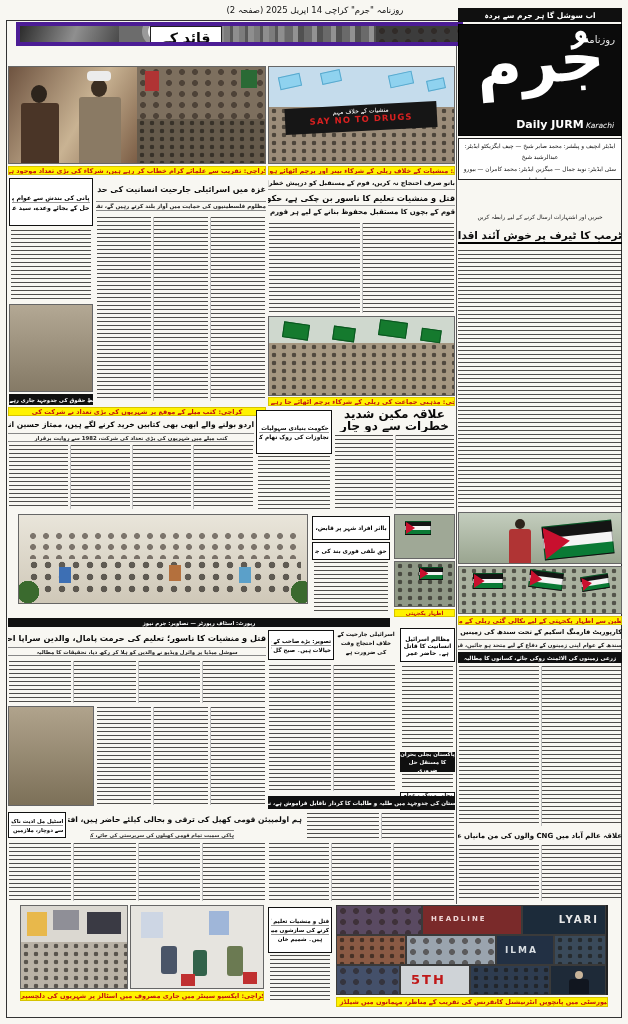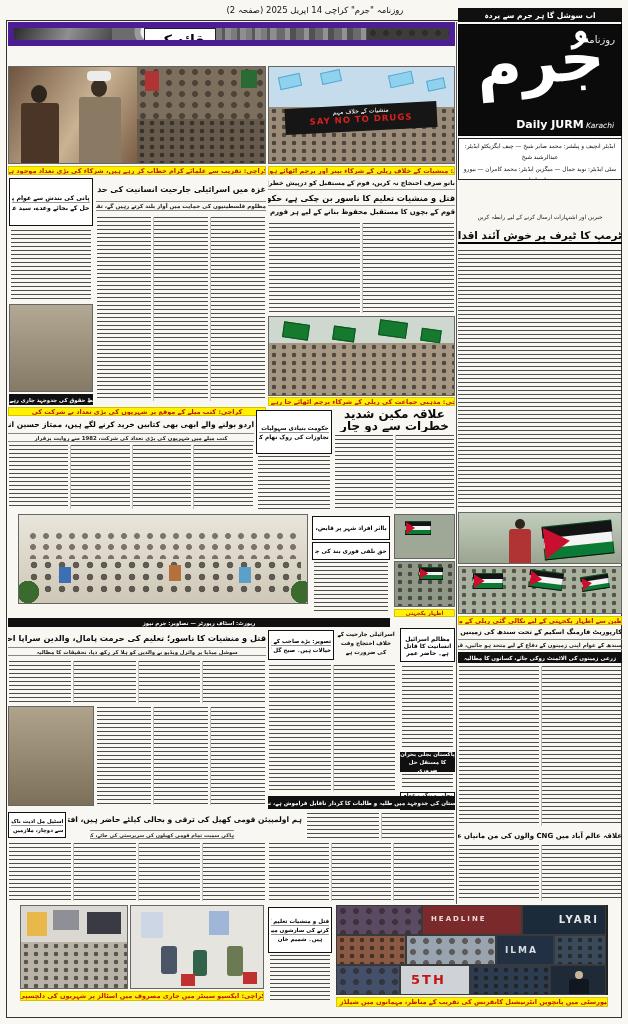--- a/index.html
+++ b/index.html
@@ -49,21 +49,21 @@
 </head>
 <body>
 
 <div class="page">
 
   <div class="frame" style="left:6px;top:20px;width:616px;height:998px"></div>
   <div class="vline" style="left:456px;top:22px;height:882px"></div>
 
   <div class="abs rtl ctr" style="left:120px;top:5px;width:390px;height:14px;font-size:8.5px;color:#111">روزنامہ "جرم" کراچی 14 اپریل 2025 (صفحہ 2)</div>
 
-  <div class="abs" style="left:8px;top:22px;width:447px;height:24px;border:6px solid #4c1d95">
+  <div class="abs" style="left:16px;top:22px;width:447px;height:24px;border:4px solid #4c1d95">
     <div style="display:flex;height:100%">
       <div class="seg" style="flex:1.2;background:linear-gradient(110deg,#2c2c2c,#8f8f8f 55%,#4a4a4a)"></div>
       <div class="seg" style="flex:.9;background:radial-gradient(circle at 50% 35%,#f0f0f0 0 8px,#9a9a9a 9px 14px,#6c6c6c 15px)"></div>
       <div class="seg" style="flex:1.1;background:repeating-linear-gradient(90deg,#7c7c7c 0 6px,#585858 6px 9px,#8e8e8e 9px 15px)"></div>
       <div class="seg" style="flex:1.1;background:repeating-linear-gradient(90deg,#6a6a6a 0 8px,#929292 8px 13px,#515151 13px 19px)"></div>
       <div class="seg crowd2" style="flex:1;background-color:#3c3c3c"></div>
     </div>
     <div class="qtitle" style="left:130px;top:0;width:72px;height:40px">
       <span>قائد کے</span>
       <span>شہر سے</span>

